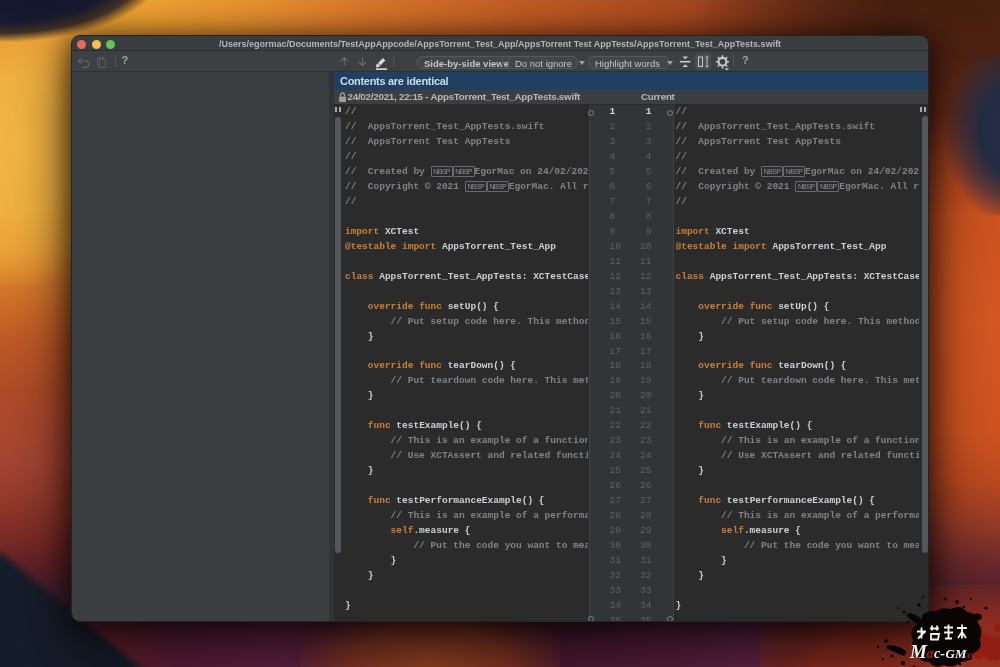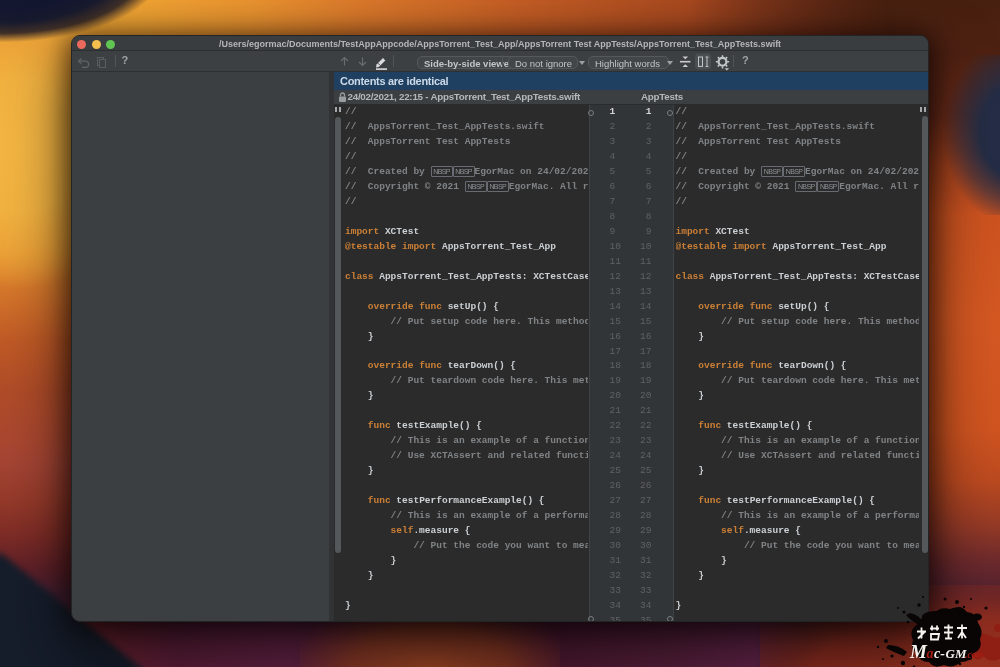--- a/index.html
+++ b/index.html
@@ -173,21 +173,21 @@
   <div id="content" class="abs">
     <div id="vsep" class="abs"></div>
     <div id="diff" class="abs">
       <div id="banner" class="abs"><span class="t">Contents are identical</span><span class="hide">Hide</span></div>
       <div id="phead" class="abs">
         <svg width="10" height="11" style="left:4px;top:2px;">
           <rect x="1" y="4.5" width="7" height="5.5" rx="1" fill="#9b9ea0"></rect>
           <path d="M 2.5 4.5 L 2.5 3 a2 2 0 0 1 4 0 L 6.5 4.5" stroke="#9b9ea0" fill="none" stroke-width="1.3"></path>
         </svg>
         <span style="position:absolute;left:13.5px;text-align:center;">24/02/2021, 22:15 - AppsTorrent_Test_AppTests.swift</span>
-        <span style="position:absolute;left:307px;">AppTests</span>
+        <span style="position:absolute;left:307px;">Current</span>
       </div>
       <div id="codearea" class="abs">
         <div class="gutter" style="left:255px;width:83.5px;"></div>
         <div class="gline" style="left:255px;"></div>
         <div class="gline" style="left:338.5px;"></div>
 
         <div id="lpane" class="abs" style="left:11px;top:0;width:243px;height:518px;overflow:hidden;">
             <pre class="code"><span class="c">//</span>
 <span class="c">//  AppsTorrent_Test_AppTests.swift</span>
 <span class="c">//  AppsTorrent Test AppTests</span>

